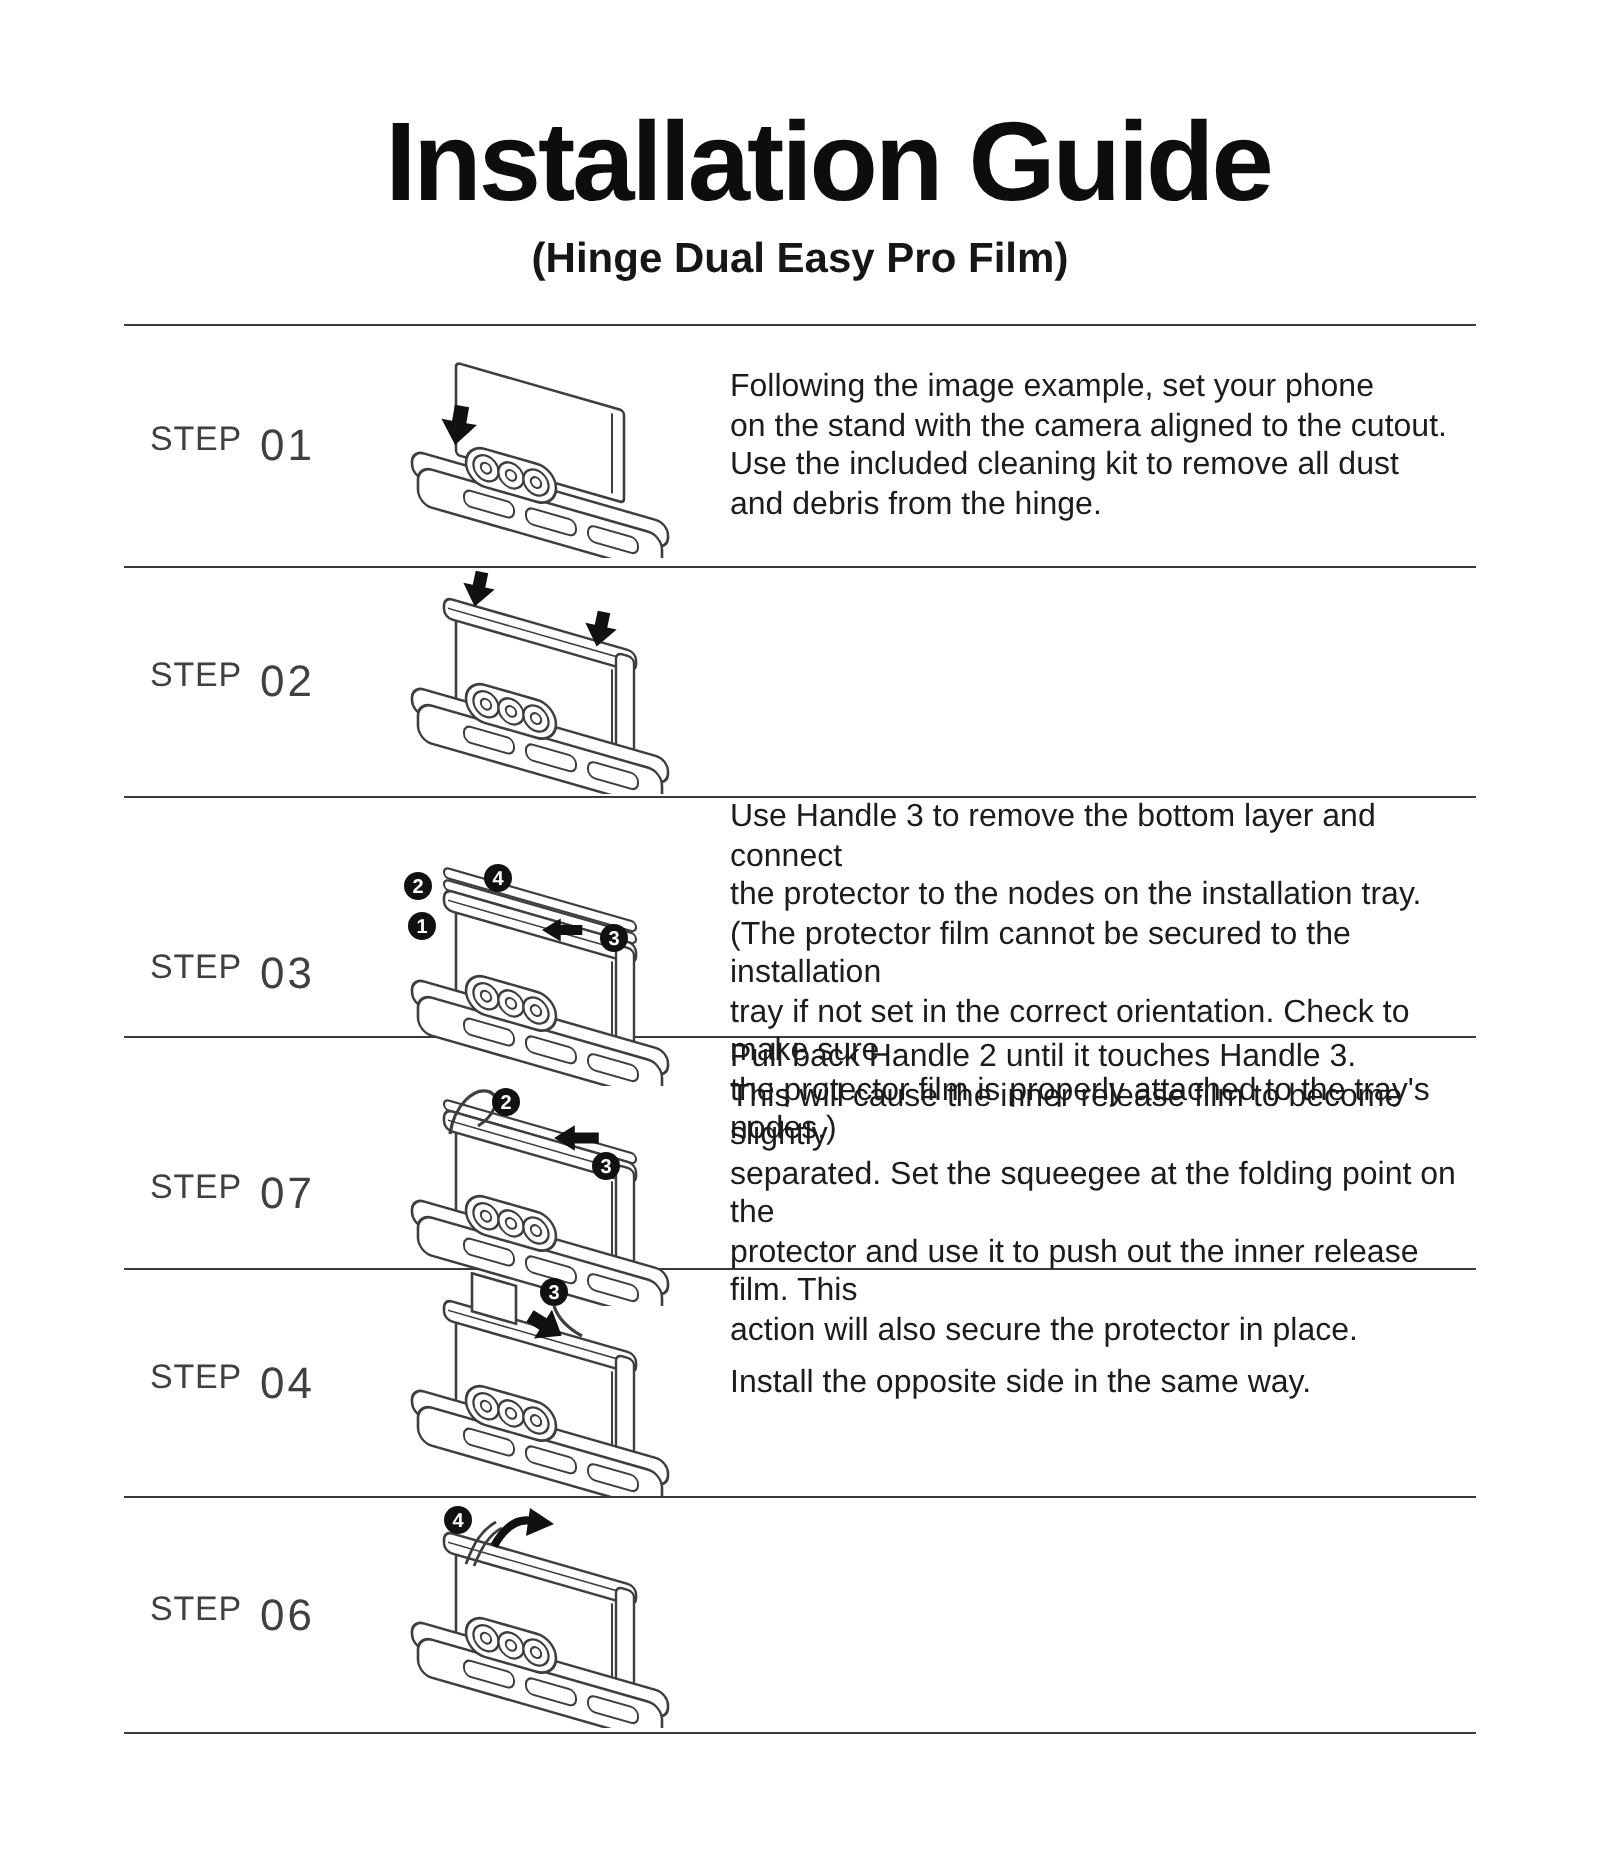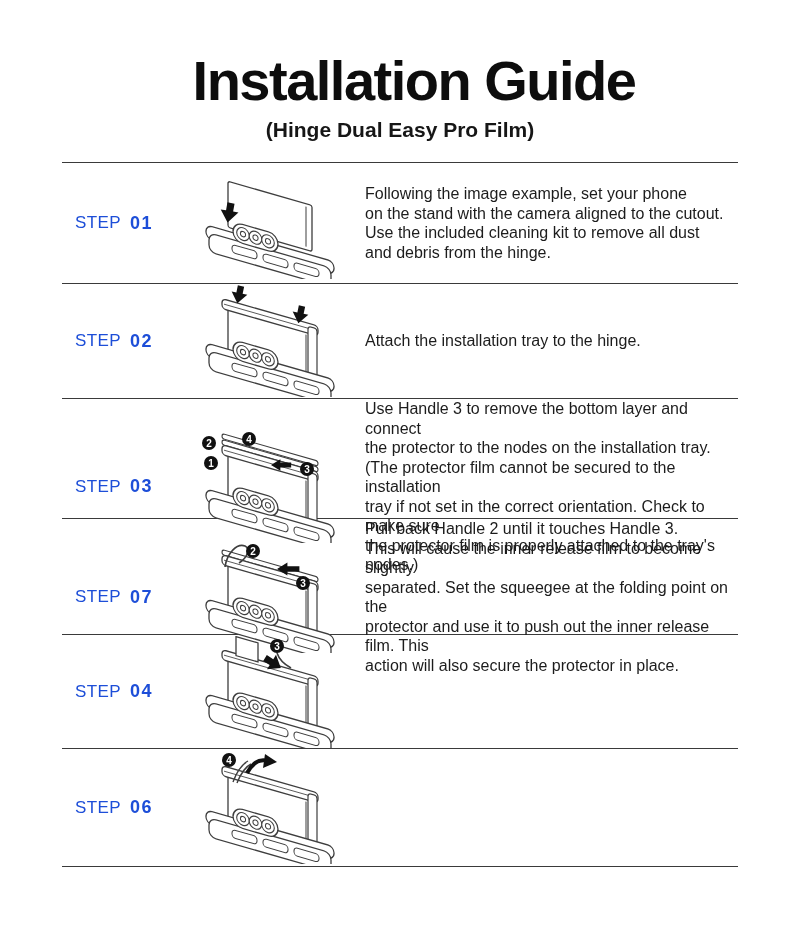--- a/index.html
+++ b/index.html
@@ -20,24 +20,24 @@
     display:grid;grid-template-columns:110px 193px 1fr;
     align-items:center;border-top:1px solid #3a3a3a;
   }
   .step-row:nth-child(1){height:120px;}
   .step-row:nth-child(2){height:114px;}
   .step-row:nth-child(3){height:119px;}
   .step-row:nth-child(4){height:115px;}
   .step-row:nth-child(5){height:113px;}
   .step-row:nth-child(6){height:117px;}
   .step-label{
-    padding-left:13px;font-size:17px;letter-spacing:.4px;color:#1d4ed8;
-    display:flex;gap:9px;align-items:center;white-space:nowrap;
-  }
-  .step-num{font-weight:700;font-size:18px;letter-spacing:1.5px;}
+    padding-left:13px;font-size:17px;letter-spacing:.4px;color:#404040;
+    display:flex;gap:9px;align-items:flex-start;white-space:nowrap;
+  }
+  .step-num{font-weight:400;font-size:22px;letter-spacing:1.5px;}
   .step-illustration{display:flex;justify-content:center;align-items:center;}
   .step-desc{
     margin:0;font-size:16px;line-height:19.5px;white-space:pre-line;
     padding-right:4px;color:#1c1c1c;
   }
   svg text.bnum{
     font-family:"Liberation Sans",sans-serif;font-size:10px;font-weight:bold;
     fill:#fff;text-anchor:middle;
   }
   .defs-holder{position:absolute;width:0;height:0;overflow:hidden;}
@@ -121,21 +121,20 @@
               <use href="#phone"></use>
               <use href="#traybar"></use>
               <use href="#stand"></use>
               <use href="#camera"></use>
             </g>
           </g>
           <use href="#arrow-down" transform="translate(40,1) rotate(12) scale(0.8)"></use>
           <use href="#arrow-down" transform="translate(101,21) rotate(12) scale(0.8)"></use>
         </svg>
       </div>
-      <p class="step-desc">Attach the installation tray to the hinge.</p>
     </section>
 
     <section class="step-row">
       <div class="step-label">
         <span>STEP</span>
         <span class="step-num">03</span>
       </div>
       <div class="step-illustration">
         <svg width="136" height="112" viewBox="0 0 136 112">
           <g transform="translate(5,18)">
@@ -226,20 +225,21 @@
             </g>
           </g>
           <path d="M76,17 q3,9 14,15" fill="none" stroke="#3e3e3e" stroke-width="1.6"></path>
           <use href="#arrow-down" transform="translate(64,22) rotate(-58) scale(0.85)"></use>
           <g transform="translate(76,10)">
             <circle r="7" fill="#111"></circle>
               <text class="bnum" y="3.5">3</text>
           </g>
         </svg>
       </div>
+      <p class="step-desc">Install the opposite side in the same way.</p>
     </section>
 
     <section class="step-row">
       <div class="step-label">
         <span>STEP</span>
         <span class="step-num">06</span>
       </div>
       <div class="step-illustration">
         <svg width="136" height="112" viewBox="0 0 136 112">
           <g transform="translate(5,18)">

